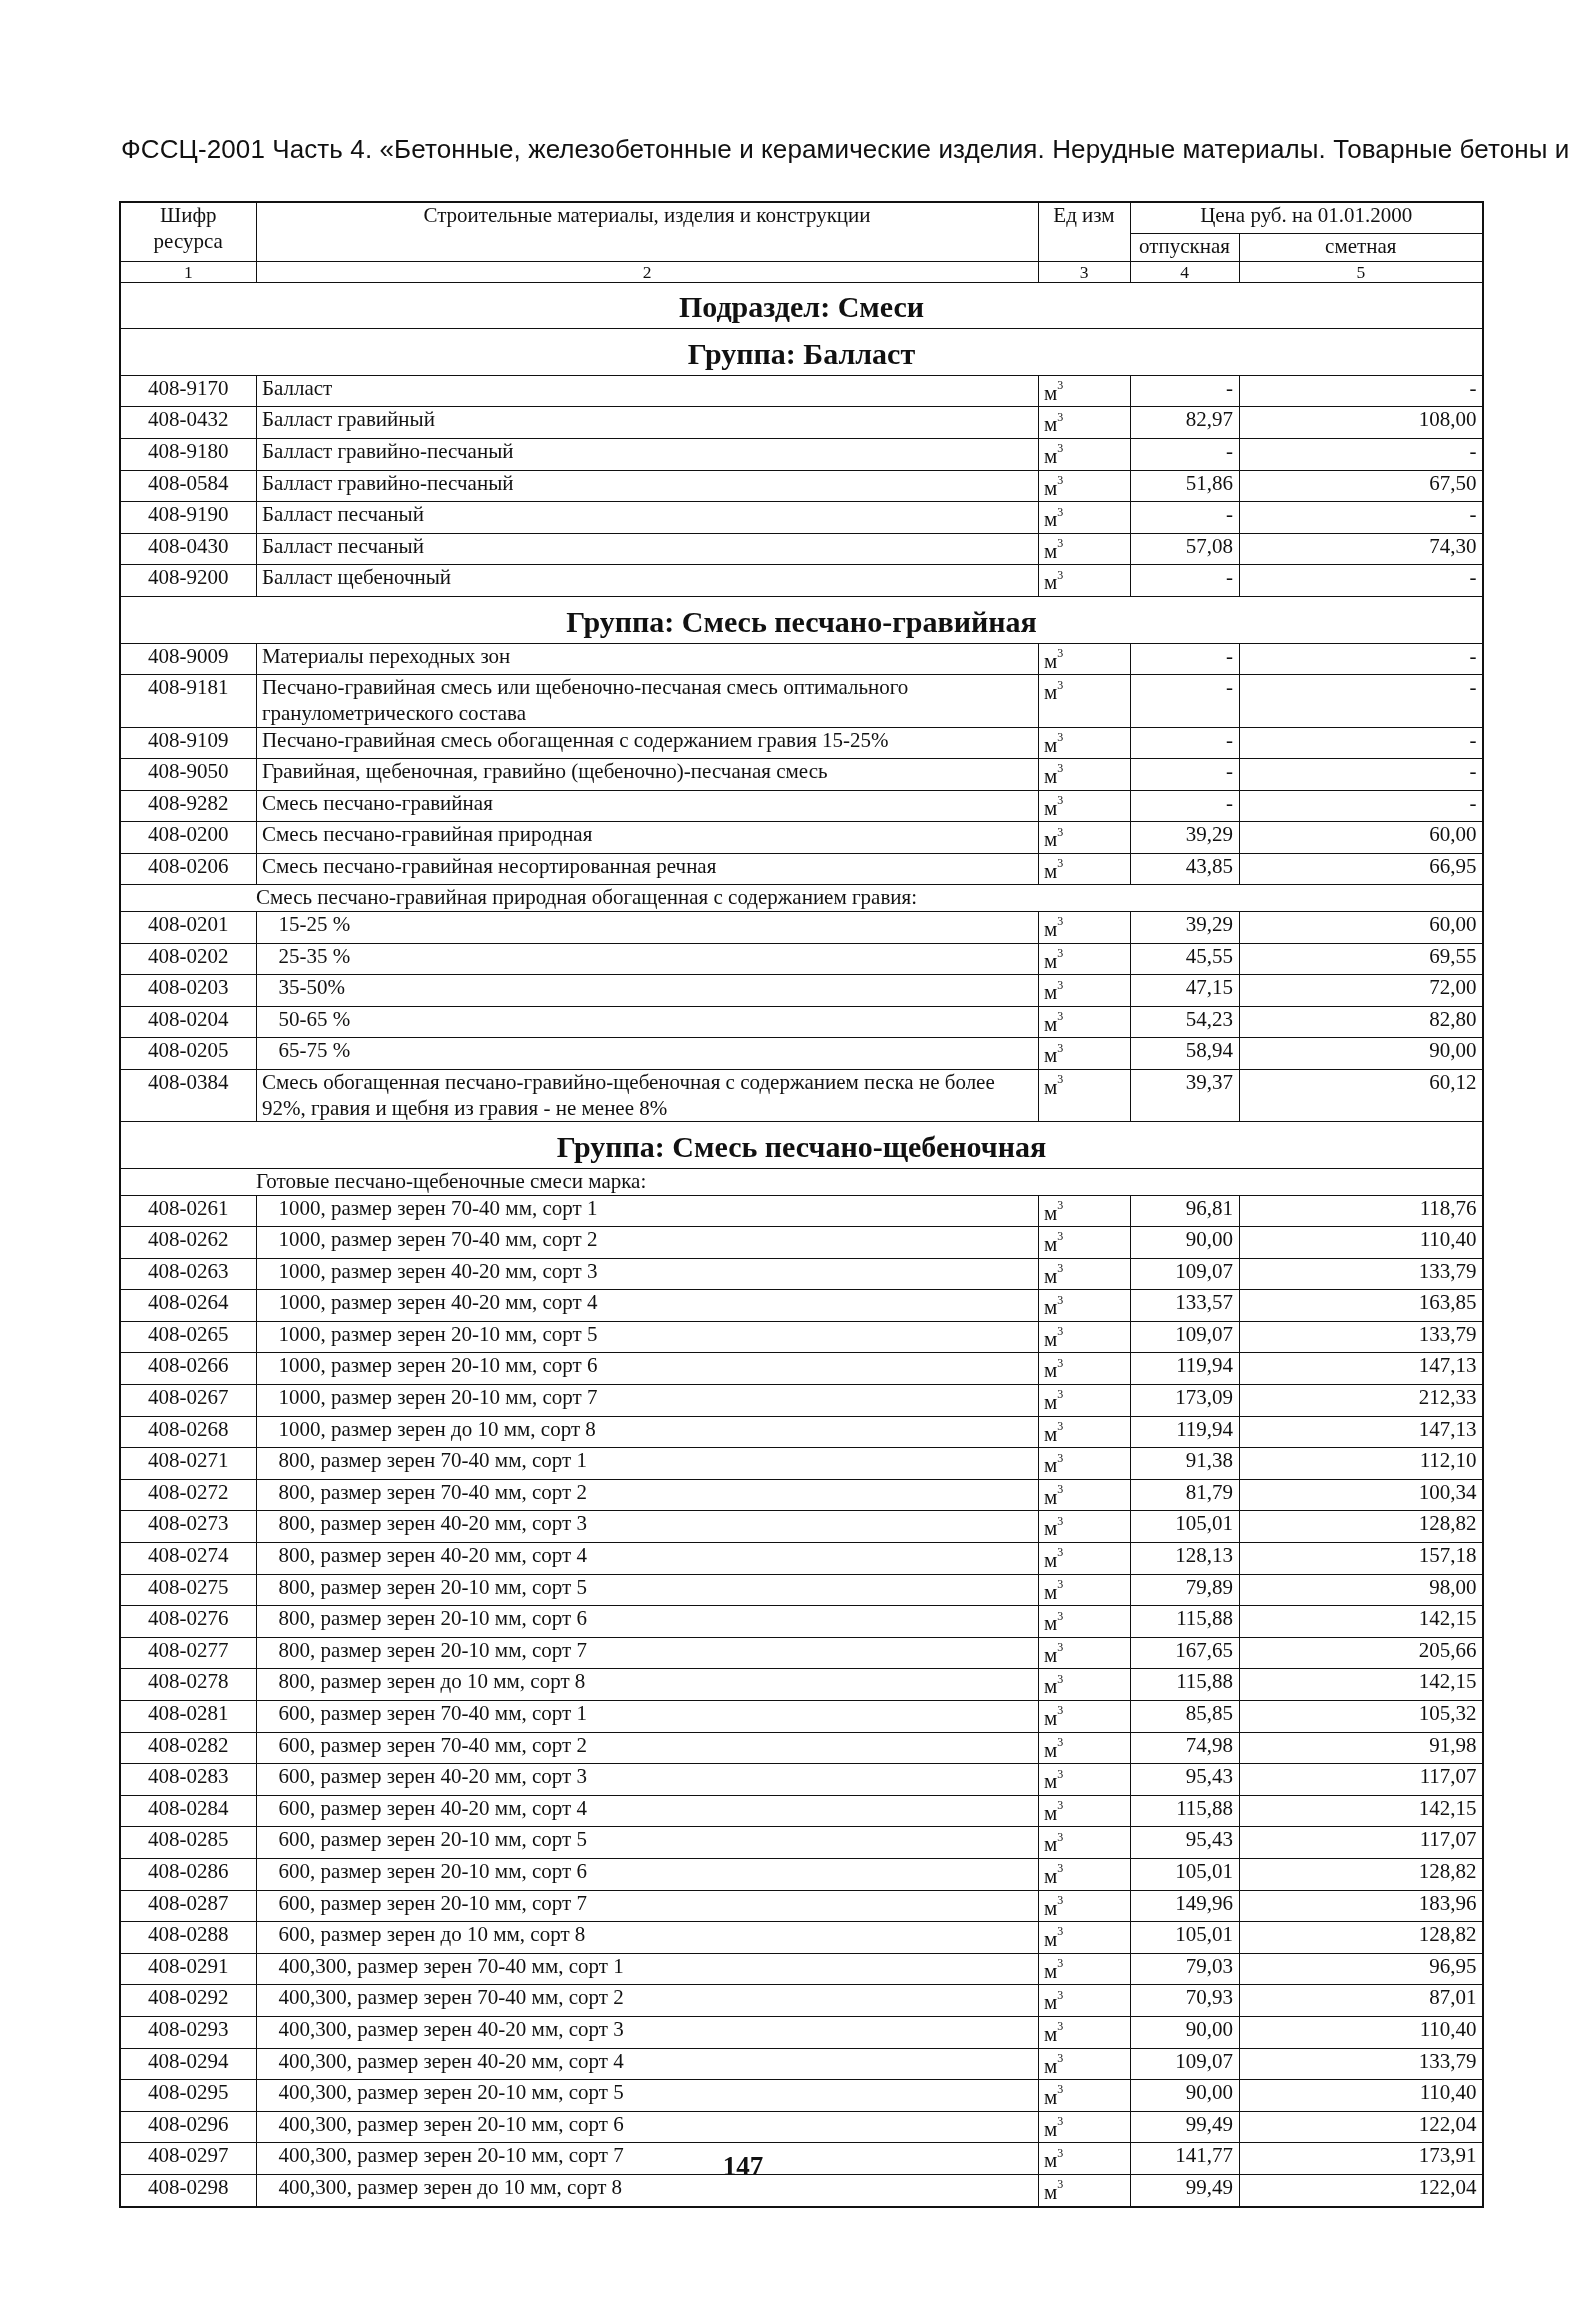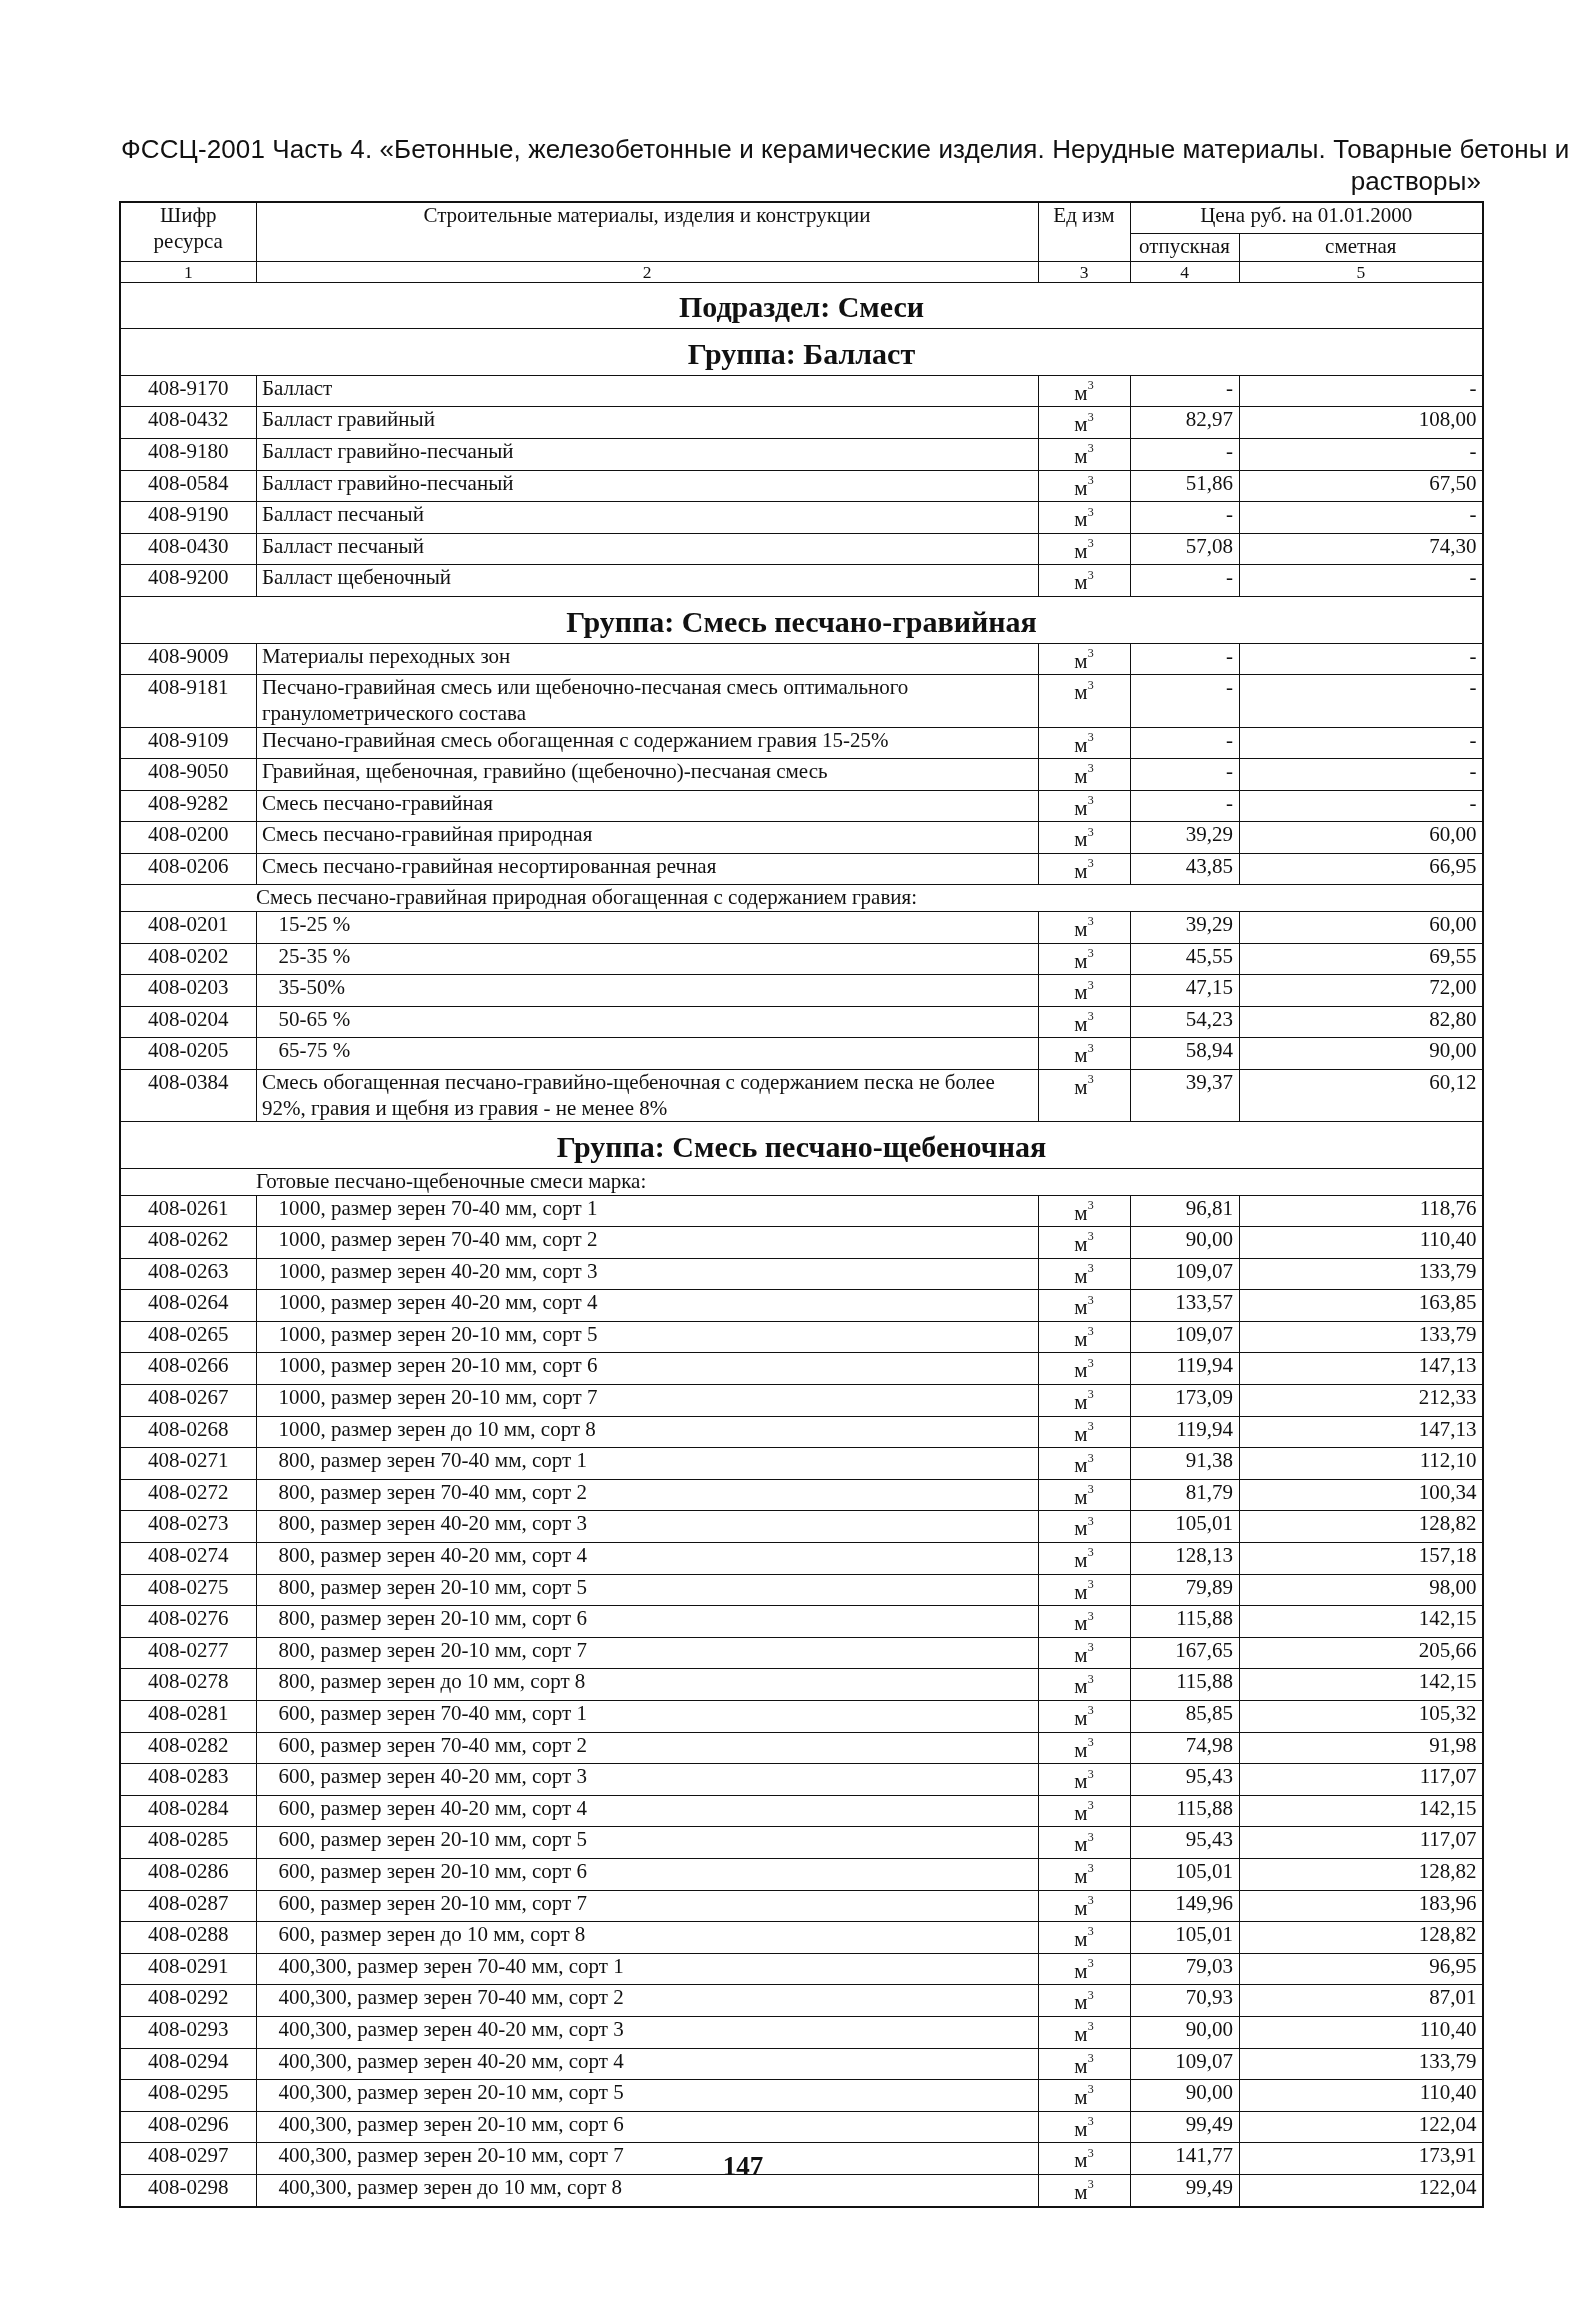--- a/index.html
+++ b/index.html
@@ -13,32 +13,31 @@
                table-layout:fixed; border:2px solid #111; }
   table.grid td, table.grid th { border:1.3px solid #111; padding:0 5.4px; font-size:21px; line-height:25.6px;
                vertical-align:top; font-weight:normal; overflow:hidden; }
   col.c1 { width:136px; } col.c2 { width:782px; } col.c3 { width:92px; }
   col.c4 { width:109px; } col.c5 { width:244px; }
   th.h { font-size:18px; line-height:23px; vertical-align:middle; text-align:center; padding:1.3px 2.7px; }
   tr.nums td { font-size:17.5px; line-height:20px; text-align:center; padding:0; }
   tr.band td { text-align:center; font-weight:bold; font-size:30px; line-height:35px; padding:6.7px 0 4px 0; }
   tr.sub td { font-size:21px; line-height:25.6px; padding:0 5px 0 135px; }
   td.code { text-align:center; padding:0 2.7px; white-space:nowrap; }
-  td.unit { text-align:center; }
+  td.unit { text-align:left; }
   td.unit sup { font-size:12px; position:relative; top:-2.7px; }
   td.num { text-align:right; white-space:nowrap; }
   td.desc.indent { padding-left:22px; }
   .pageno { position:absolute; left:0; width:1486px; top:2151px; text-align:center; font-weight:bold; font-size:27px; }
 </style>
 </head>
 <body>
 
 <div class="title">
   <span class="l1">ФССЦ-2001 Часть 4. «Бетонные, железобетонные и керамические изделия. Нерудные материалы. Товарные бетоны и</span>
-  <span class="l2">растворы»</span>
 </div>
 
 <table class="grid">
   <colgroup>
     <col class="c1">
       <col class="c2">
       <col class="c3">
       <col class="c4">
       <col class="c5">
   </colgroup>

